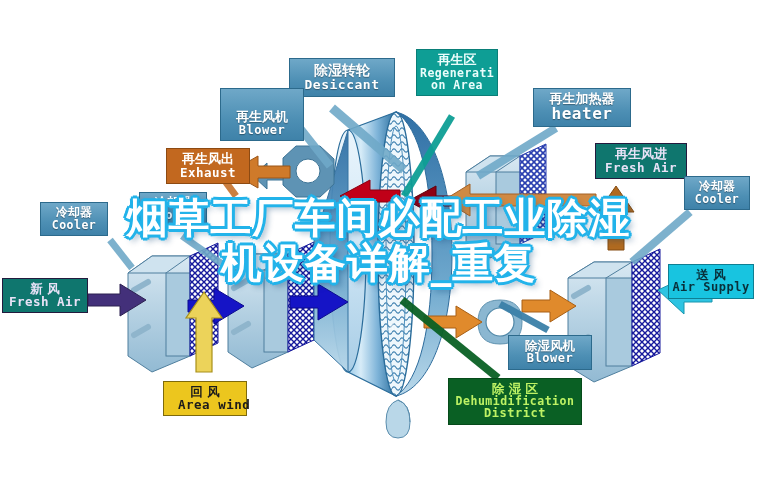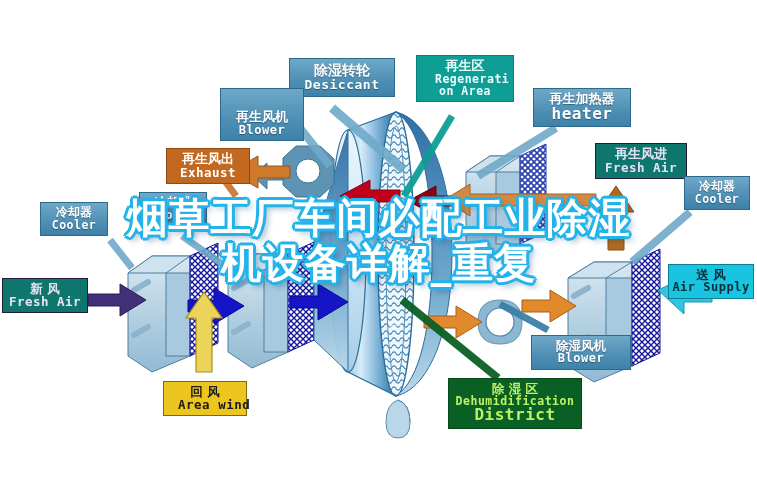--- a/index.html
+++ b/index.html
@@ -229,21 +229,21 @@
   <div class="lbl b-steel" style="left:289px;top:58px;width:106px;padding:4px 4px 5px;">
     <span class="cn" style="font-size:14px">除湿转轮</span>
     <span class="en" style="font-size:13px">Desiccant</span>
   </div>
 
   <div class="lbl b-steel" style="left:220px;top:88px;width:84px;padding:21px 4px 4px;">
     <span class="cn" style="font-size:13px">再生风机</span>
     <span class="en" style="font-size:12px">Blower</span>
   </div>
 
-  <div class="lbl b-teal" style="left:416px;top:55px;width:98px;padding:3px 18px 4px;">
+  <div class="lbl b-teal" style="left:416px;top:49px;width:82px;padding:3px 3px 4px;">
     <span class="cn" style="font-size:13px">再生区</span>
     <span class="en" style="font-size:11.5px">Regenerati</span>
     <span class="en" style="font-size:11.5px">on Area</span>
   </div>
 
   <div class="lbl b-steel" style="left:533px;top:88px;width:98px;padding:3px 4px 4px;">
     <span class="cn" style="font-size:13px">再生加热器</span>
     <span class="en" style="font-size:16px">heater</span>
   </div>
 
@@ -275,29 +275,29 @@
   <div class="lbl b-purple" style="left:2px;top:278px;width:86px;padding:3px 3px 4px;">
     <span class="cn" style="font-size:12.5px">新      风</span>
     <span class="en" style="font-size:12.5px">Fresh Air</span>
   </div>
 
   <div class="lbl b-yellow" style="left:163px;top:381px;width:84px;padding:3px 14px 4px;">
     <span class="cn" style="font-size:12.5px">回      风</span>
     <span class="en" style="font-size:12.5px">Area wind</span>
   </div>
 
-  <div class="lbl b-steel" style="left:508px;top:335px;width:100px;padding:3px 8px 4px;margin-left:23px;">
+  <div class="lbl b-steel" style="left:508px;top:335px;width:84px;padding:3px 8px 4px;">
     <span class="cn" style="font-size:12.5px">除湿风机</span>
     <span class="en" style="font-size:12px">Blower</span>
   </div>
 
   <div class="lbl b-green" style="left:448px;top:378px;width:134px;padding:3px 3px 4px;">
     <span class="cn" style="font-size:12.5px">除      湿      区</span>
     <span class="en" style="font-size:11.5px">Dehumidification</span>
-    <span class="en" style="font-size:16px">District</span>
+    <span class="en" style="font-size:12px">District</span>
   </div>
 
   <div class="lbl b-cyan" style="left:668px;top:264px;width:86px;padding:3px 3px 4px;">
     <span class="cn" style="font-size:12.5px">送      风</span>
     <span class="en" style="font-size:12px">Air Supply</span>
   </div>
 
   <div id="headline">
     <span class="line">烟草工厂车间必配工业除湿</span>
     <span class="line">机设备详解_重复</span>

